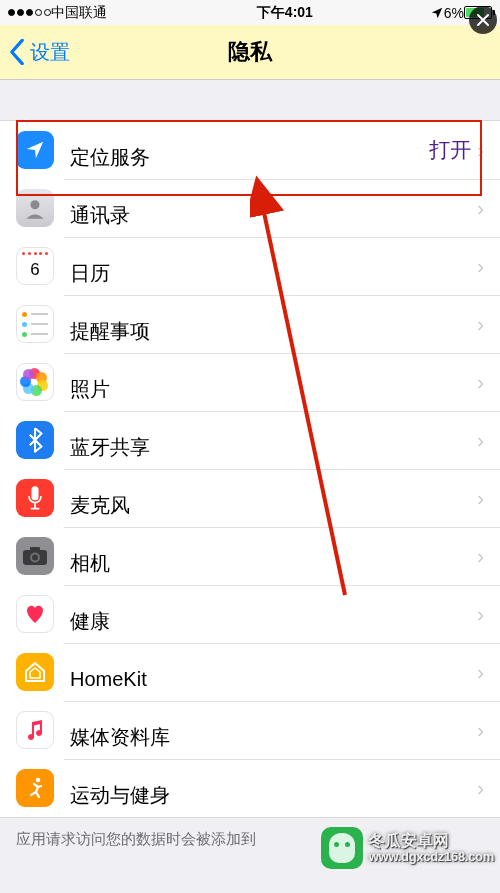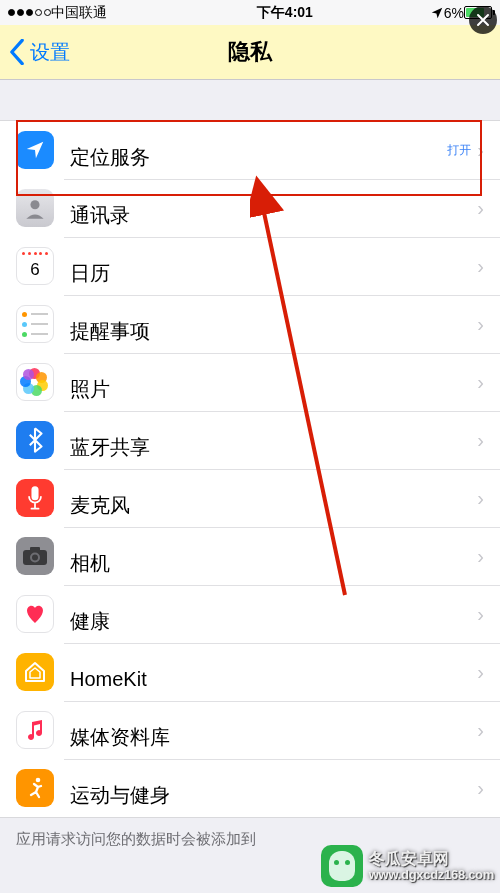--- a/index.html
+++ b/index.html
@@ -72,21 +72,21 @@
     content: "";
     position: absolute; left: 64px; right: 0; top: 0;
     height: 1px; background: #e0e0e3;
   }
   .row-icon {
     width: 38px; height: 38px; border-radius: 9px;
     display: flex; align-items: center; justify-content: center;
     margin-right: 16px; flex-shrink: 0;
   }
   .row-label { font-size: 20px; flex: 1; margin-top: 15px; }
-  .row-value { font-size: 12px; color: #3b82f6; margin-right: 6px; }
+  .row-value { font-size: 21px; color: #4c1d95; margin-right: 6px; }
   .chevron { color: #c7c7cc; font-size: 20px; }
 
   .highlight-box {
     position: absolute;
     left: 16px; top: 120px;
     width: 466px; height: 76px;
     border: 2px solid #d81e06;
     pointer-events: none;
     z-index: 5;
   }
@@ -100,21 +100,21 @@
     position: absolute; top: 6px; right: 3px;
     width: 28px; height: 28px; border-radius: 50%;
     background: rgba(0,0,0,0.75);
     display: flex; align-items: center; justify-content: center;
     z-index: 20;
     cursor: pointer;
   }
   .close-badge svg { stroke: #fff; }
 
   .watermark {
-    position: absolute; right: 6px; bottom: 6px;
+    position: absolute; right: 6px; bottom: 24px;
     display: flex; align-items: center; gap: 6px;
     z-index: 25;
     margin-top: 20px;
   }
   .wm-logo {
     width: 42px; height: 42px; border-radius: 10px;
     background: #2bb24c;
     display: flex; align-items: center; justify-content: center;
   }
   .wm-head {

